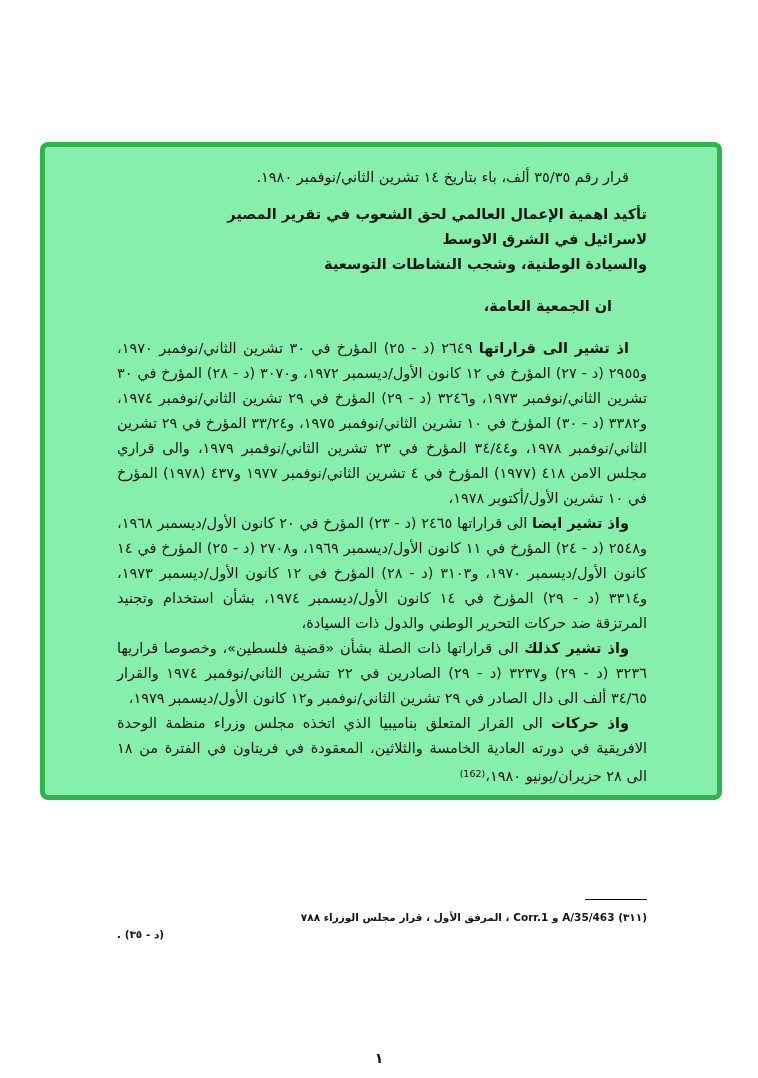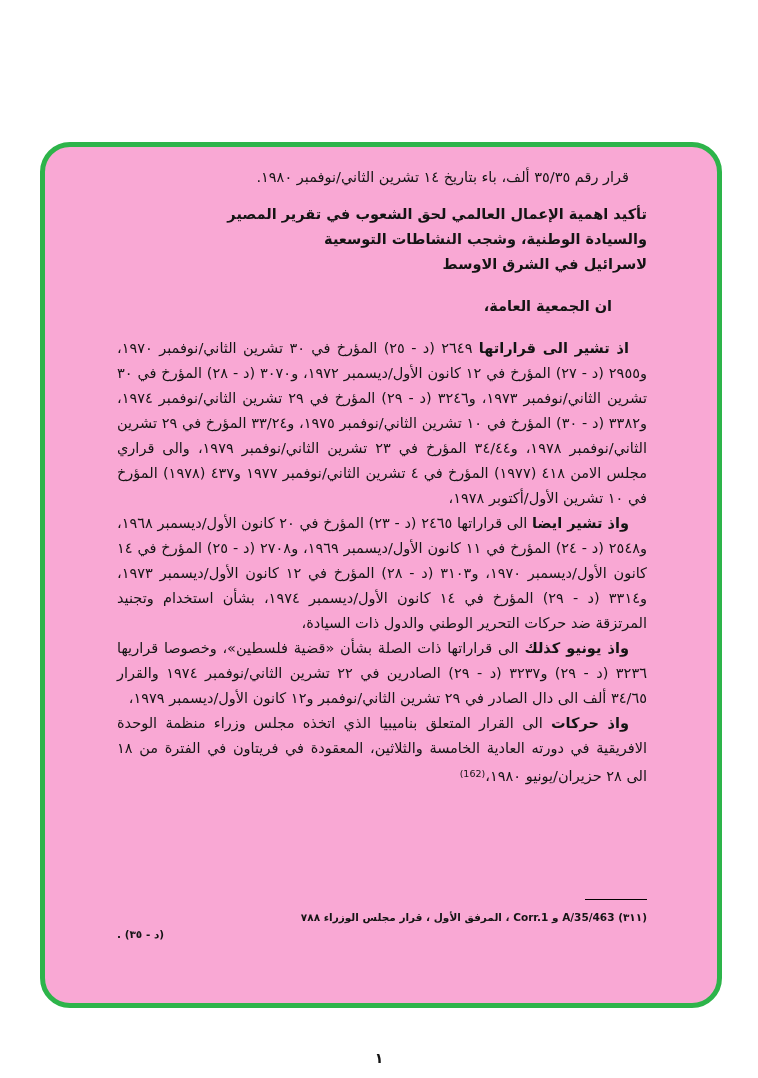--- a/index.html
+++ b/index.html
@@ -4,22 +4,22 @@
 <style>
   html, body { margin:0; padding:0; background:#ffffff; }
   .page {
     position:relative; width:758px; height:1078px; background:#ffffff;
     font-family:"DejaVu Sans","Liberation Sans",sans-serif; color:#141414; overflow:hidden;
   }
   .header { position:absolute; top:74px; left:0; width:100%; text-align:center; direction:rtl; }
   .doc-title { font-size:15px; font-weight:bold; letter-spacing:.2px; }
   .citation { margin-top:12px; font-size:10px; color:#1c1c1c; white-space:nowrap; }
   .frame {
-    position:absolute; left:40px; top:142px; width:682px; height:866px;
-    box-sizing:border-box; border:5px solid #2db44a; border-radius:30px; background:#f9a8d4;
+    position:absolute; left:40px; top:142px; width:682px; height:658px;
+    box-sizing:border-box; border:5px solid #2db44a; border-radius:8px; background:#86efac;
   }
   .content {
     position:absolute; top:18px; right:70px; width:530px;
     direction:rtl; text-align:justify; font-size:14.5px; line-height:25px;
   }
   .intro { margin:0; text-indent:18px; }
   .heading { margin:12px 0 0; text-align:right; font-weight:bold; text-indent:0; }
   .heading div { line-height:25px; }
   .section-letter { margin:16px 0 14px; text-align:center; font-weight:bold; }
   .assembly { margin:17px; font-weight:bold; text-indent:18px; }
@@ -39,32 +39,32 @@
 <div class="page">
 
 
   <div class="frame" style="border-color: rgb(45, 180, 74);">
 
     <div class="content">
       <p class="intro">قرار رقم ٣٥/٣٥ ألف، باء بتاريخ ١٤ تشرين الثاني/نوفمبر ١٩٨٠.</p>
 
       <div class="heading">
         <div>تأكيد اهمية الإعمال العالمي لحق الشعوب في تقرير المصير</div>
+        <div>لاسرائيل في الشرق الاوسط</div>
         <div>والسيادة الوطنية، وشجب النشاطات التوسعية</div>
-        <div>لاسرائيل في الشرق الاوسط</div>
       </div>
 
 
       <p class="assembly">ان الجمعية العامة،</p>
 
       <p class="para"><b>اذ تشير الى قراراتها</b><span> ٢٦٤٩ (د - ٢٥) المؤرخ في ٣٠ تشرين الثاني/نوفمبر ١٩٧٠، و٢٩٥٥ (د - ٢٧) المؤرخ في ١٢ كانون الأول/ديسمبر ١٩٧٢، و٣٠٧٠ (د - ٢٨) المؤرخ في ٣٠ تشرين الثاني/نوفمبر ١٩٧٣، و٣٢٤٦ (د - ٢٩) المؤرخ في ٢٩ تشرين الثاني/نوفمبر ١٩٧٤، و٣٣٨٢ (د - ٣٠) المؤرخ في ١٠ تشرين الثاني/نوفمبر ١٩٧٥، و٣٣/٢٤ المؤرخ في ٢٩ تشرين الثاني/نوفمبر ١٩٧٨، و٣٤/٤٤ المؤرخ في ٢٣ تشرين الثاني/نوفمبر ١٩٧٩، والى قراري مجلس الامن ٤١٨ (١٩٧٧) المؤرخ في ٤ تشرين الثاني/نوفمبر ١٩٧٧ و٤٣٧ (١٩٧٨) المؤرخ في ١٠ تشرين الأول/أكتوبر ١٩٧٨،</span></p>
 
       <p class="para"><b>واذ تشير ايضا</b><span> الى قراراتها ٢٤٦٥ (د - ٢٣) المؤرخ في ٢٠ كانون الأول/ديسمبر ١٩٦٨، و٢٥٤٨ (د - ٢٤) المؤرخ في ١١ كانون الأول/ديسمبر ١٩٦٩، و٢٧٠٨ (د - ٢٥) المؤرخ في ١٤ كانون الأول/ديسمبر ١٩٧٠، و٣١٠٣ (د - ٢٨) المؤرخ في ١٢ كانون الأول/ديسمبر ١٩٧٣، و٣٣١٤ (د - ٢٩) المؤرخ في ١٤ كانون الأول/ديسمبر ١٩٧٤، بشأن استخدام وتجنيد المرتزقة ضد حركات التحرير الوطني والدول ذات السيادة،</span></p>
 
-      <p class="para"><b>واذ يونيو كذلك</b><span> الى قراراتها ذات الصلة بشأن «قضية فلسطين»، وخصوصا قراريها ٣٢٣٦ (د - ٢٩) و٣٢٣٧ (د - ٢٩) الصادرين في ٢٢ تشرين الثاني/نوفمبر ١٩٧٤ والقرار ٣٤/٦٥ ألف الى دال الصادر في ٢٩ تشرين الثاني/نوفمبر و١٢ كانون الأول/ديسمبر ١٩٧٩،</span></p>
+      <p class="para"><b>واذ تشير كذلك</b><span> الى قراراتها ذات الصلة بشأن «قضية فلسطين»، وخصوصا قراريها ٣٢٣٦ (د - ٢٩) و٣٢٣٧ (د - ٢٩) الصادرين في ٢٢ تشرين الثاني/نوفمبر ١٩٧٤ والقرار ٣٤/٦٥ ألف الى دال الصادر في ٢٩ تشرين الثاني/نوفمبر و١٢ كانون الأول/ديسمبر ١٩٧٩،</span></p>
 
       <p class="para"><b>واذ حركات</b><span> الى القرار المتعلق بناميبيا الذي اتخذه مجلس وزراء منظمة الوحدة الافريقية في دورته العادية الخامسة والثلاثين، المعقودة في فريتاون في الفترة من ١٨ الى ٢٨ حزيران/يونيو ١٩٨٠،</span><sup class="fn-ref">(162)</sup></p>
     </div>
 
     <div class="footnote-block">
       <div class="fn-rule"></div>
       <p class="fn-line fn-line-1">(٣١١) A/35/463 و Corr.1 ، المرفق الأول ، قرار مجلس الوزراء ٧٨٨</p>
       <p class="fn-line fn-line-2">(د - ٣٥) .</p>
     </div>
 

